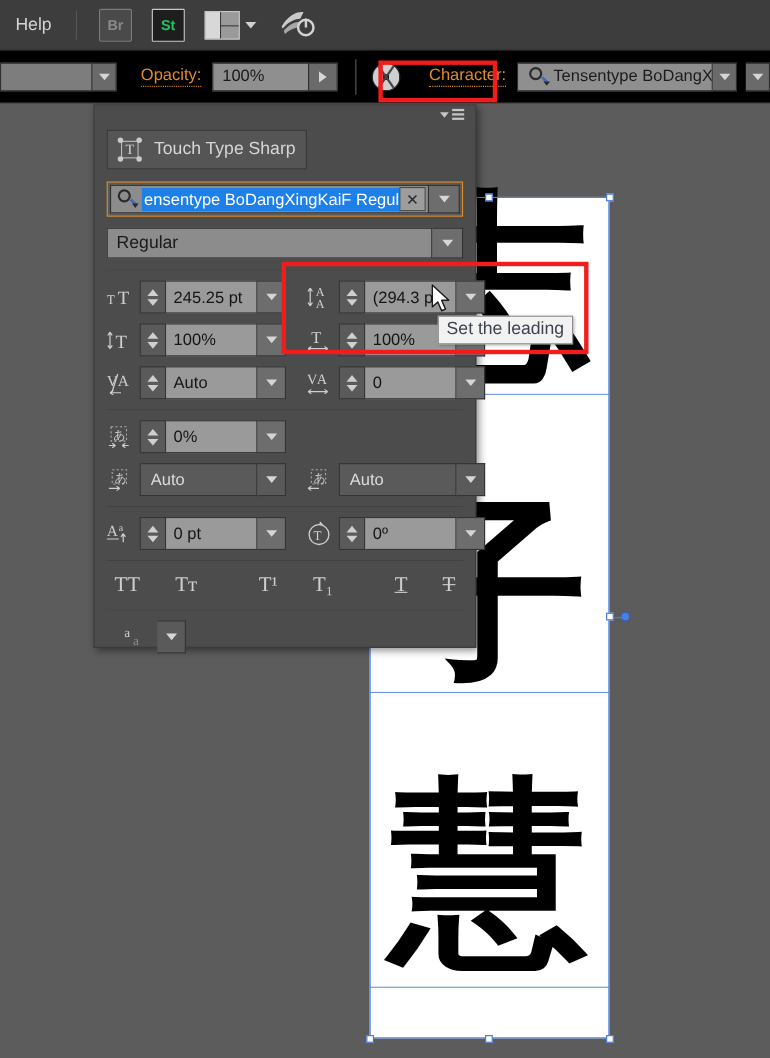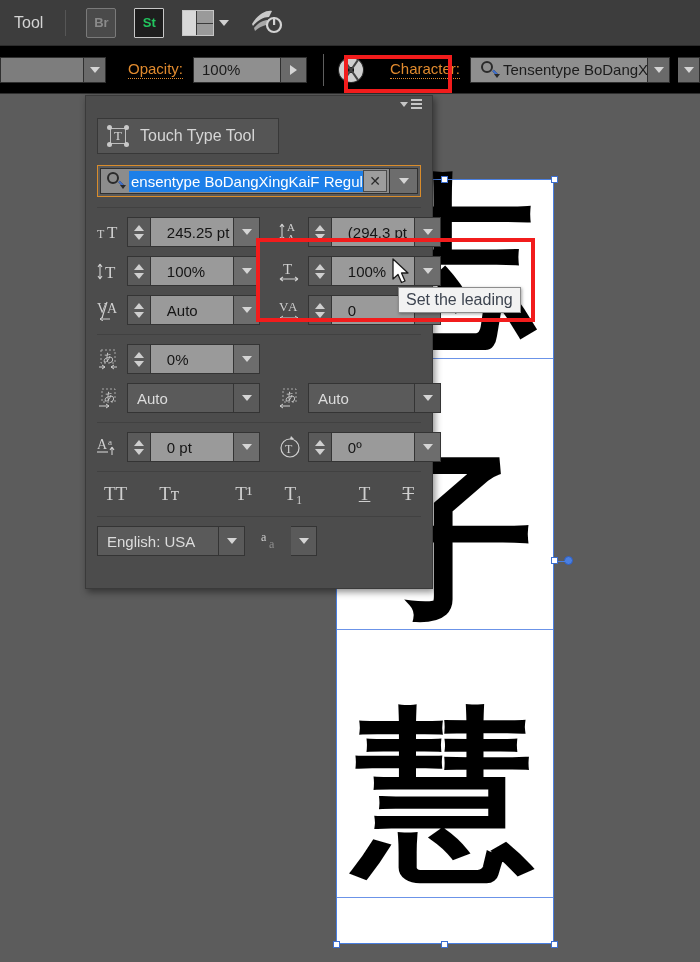--- a/index.html
+++ b/index.html
@@ -202,21 +202,21 @@
   .stepper {
     width:24px;height:30px;background:#5a5a5a;border:1px solid #343434;
     display:flex;flex-direction:column;align-items:center;justify-content:center;gap:3px;
   }
   .stepper .up { width:0;height:0;border-left:5px solid transparent;
                  border-right:5px solid transparent;border-bottom:6px solid #cfcfcf;}
   .stepper .dn { width:0;height:0;border-left:5px solid transparent;
                  border-right:5px solid transparent;border-top:6px solid #cfcfcf;}
   .nf-val {
     width:84px;height:30px;background:#9a9a9a;border:1px solid #343434;border-left:none;
-    display:flex;align-items:center;padding-left:16px;color:#151515;font-size:15px;
+    display:flex;align-items:center;padding-left:7px;color:#151515;font-size:15px;
     overflow:hidden;white-space:nowrap;
   }
   .nf-dd { width:26px;height:30px;background:#6d6d6d;border:1px solid #343434;
            border-left:none;display:flex;align-items:center;justify-content:center;}
 
   
   .sel { display:flex; align-items:center; }
   .sel-field { height:30px;background:#5a5a5a;border:1px solid #343434;
                display:flex;align-items:center;padding-left:9px;color:#dcdcdc;font-size:15px;}
   .sel-dd { width:26px;height:30px;background:#5a5a5a;border:1px solid #343434;
@@ -239,21 +239,21 @@
     box-shadow:1px 1px 3px rgba(0,0,0,.35);
     white-space:nowrap;
   }
   
   #cursor { position:absolute; left:392px; top:258px; width:20px; height:28px; }
 </style>
 </head>
 <body>
 
 <div id="menubar">
-  <div class="menu-item">Tool</div>
+  <div class="menu-item">Help</div>
   <div class="sep"></div>
   <div class="appicon" id="icon-br" style="margin-left:4px;">Br</div>
   <div class="appicon" id="icon-st">St</div>
   <div id="ws-switch">
     <div class="ws-box"></div>
     <div class="caret"></div>
   </div>
   <div style="width:34px;height:30px;position:relative;">
     <svg width="34" height="30" viewBox="0 0 34 30">
       <path d="M3 16 C9 6, 17 2, 23 3 L20 9 C14 9, 8 13, 4 18 Z" fill="#c9c9c9"></path>
@@ -347,38 +347,44 @@
 
   <div id="touch-type-btn">
     <span id="touch-type-glyph">
       <span class="ttbox"></span>
       <span class="ttT">T</span>
       <span class="dot" style="left:0;top:0;"></span>
       <span class="dot" style="right:0;top:0;"></span>
       <span class="dot" style="left:0;bottom:0;"></span>
       <span class="dot" style="right:0;bottom:0;"></span>
     </span>
-    <span>Touch Type Tool</span>
+    <span>Touch Type Sharp</span>
   </div>
 
   <div id="font-search-wrap">
     <div id="font-search-box">
       <div class="magnifier">
         <span class="lens"></span>
           <span class="handle"></span>
           <span class="mcaret"></span>
       </div>
       <span id="font-search-text">ensentype BoDangXingKaiF Regular</span>
       <span id="font-clear-btn">✕</span>
     </div>
     <div id="font-search-dd">
       <div class="tri-d"></div>
     </div>
   </div>
 
+  <div id="style-row">
+    <div id="style-field">Regular</div>
+    <div id="style-dd">
+      <div class="tri-d"></div>
+    </div>
+  </div>
 
   <div class="hr"></div>
 
   <div class="panel-row">
     <div class="nf" style="width:163px;">
       <span class="nf-icon">
         <svg width="26" height="20" viewBox="0 0 26 20">
           <text x="0" y="16" font-size="12" fill="#cfcfcf" font-family="Liberation Serif, serif">T</text>
           <text x="10" y="16" font-size="17" fill="#cfcfcf" font-family="Liberation Serif, serif">T</text>
         </svg>
@@ -582,26 +588,20 @@
     <span>Tᴛ</span>
     <span style="margin-left:24px;">T¹</span>
     <span>T₁</span>
     <span style="margin-left:24px;text-decoration:underline;">T</span>
     <span style="text-decoration:line-through;">T</span>
   </div>
 
   <div class="hr"></div>
 
   <div class="panel-row" style="margin-bottom:6px;">
-    <div class="sel">
-      <span class="sel-field" style="width:122px;">English: USA</span>
-      <span class="sel-dd">
-        <i class="tri-d"></i>
-      </span>
-    </div>
     <span class="nf-icon" style="margin-left:16px;width:30px;">
       <svg width="28" height="22" viewBox="0 0 28 22">
         <text x="0" y="11" font-size="12" fill="#cfcfcf" font-family="Liberation Serif, serif">a</text>
         <text x="8" y="18" font-size="12" fill="#8f8f8f" font-family="Liberation Serif, serif">a</text>
       </svg>
     </span>
     <div class="sel">
       <span class="sel-dd">
         <i class="tri-d"></i>
       </span>

